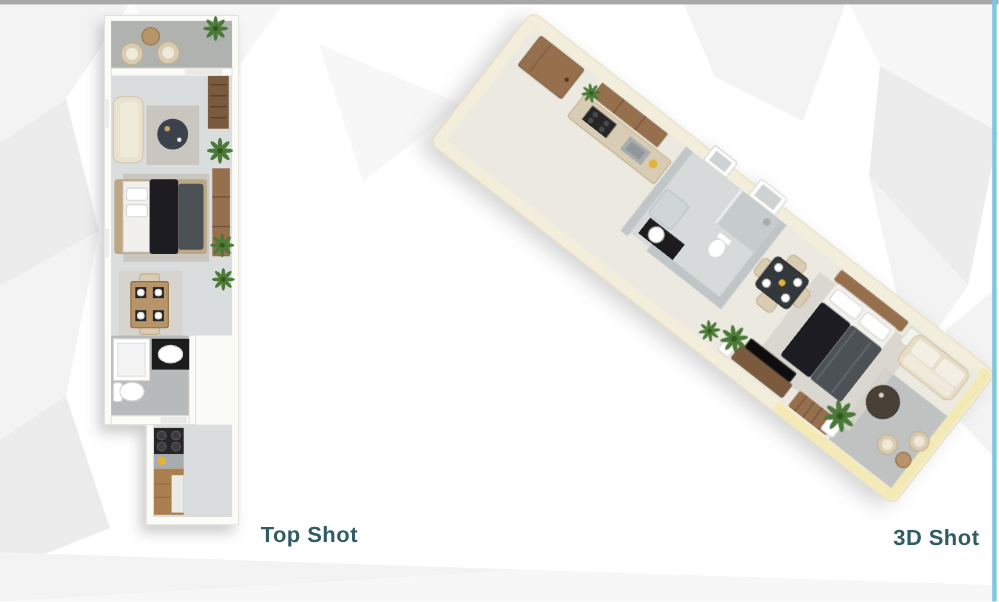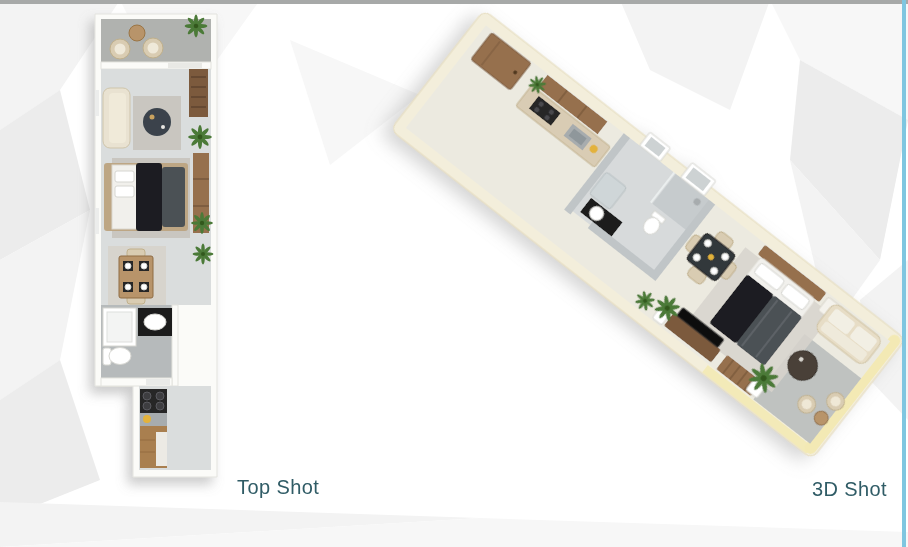--- a/index.html
+++ b/index.html
@@ -5,21 +5,21 @@
   html,body{margin:0;padding:0;background:#fff;}
   .stage{
     position:relative;width:908px;height:547px;overflow:hidden;
     background:var(--bg,#ffffff);
     font-family:"Liberation Sans",sans-serif;
   }
   .stage svg{position:absolute;left:0;top:0;}
   .shot-label{
     position:absolute;
     color:var(--label-teal,#305c66);
-    font-weight:normal;
+    font-weight:bold;
     font-size:20px;
     letter-spacing:.4px;
     white-space:nowrap;
   }
   .label-top{left:237px;top:476px;}
   .label-3d{left:812px;top:478px;}
 
   
   .wallW{fill:var(--wall-white);stroke:#e3e3de;stroke-width:1;}
   .wallC{fill:var(--wall-cream);stroke:#e4dabb;stroke-width:1;}

